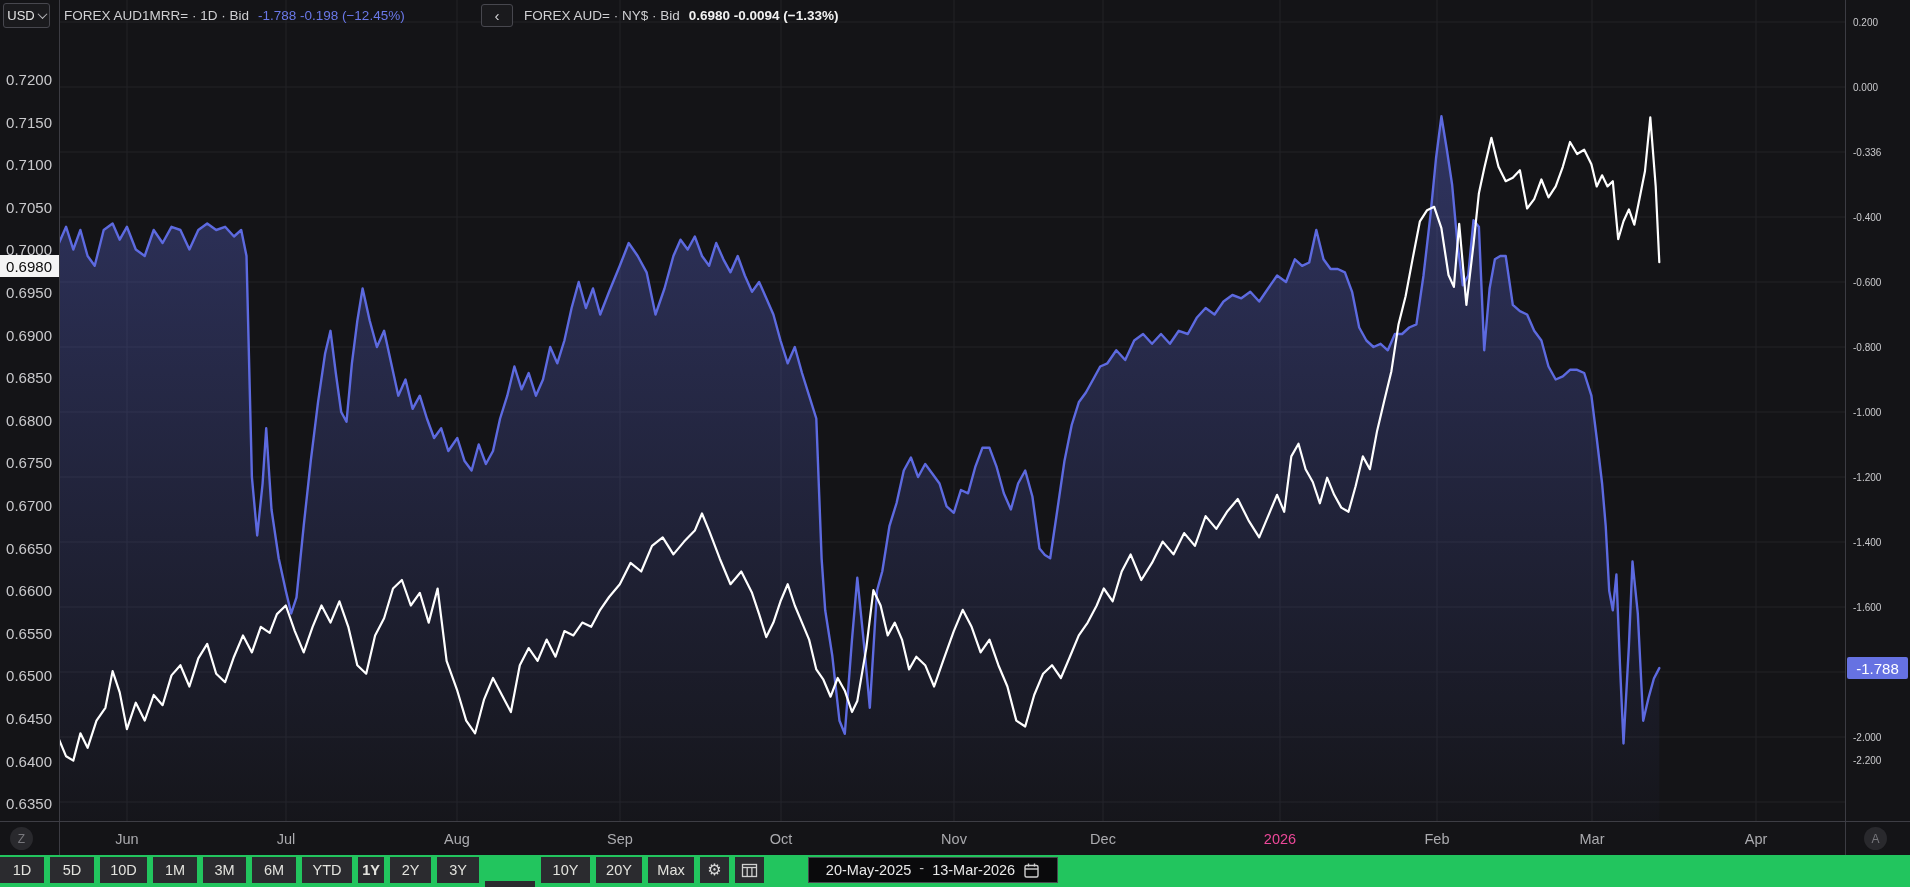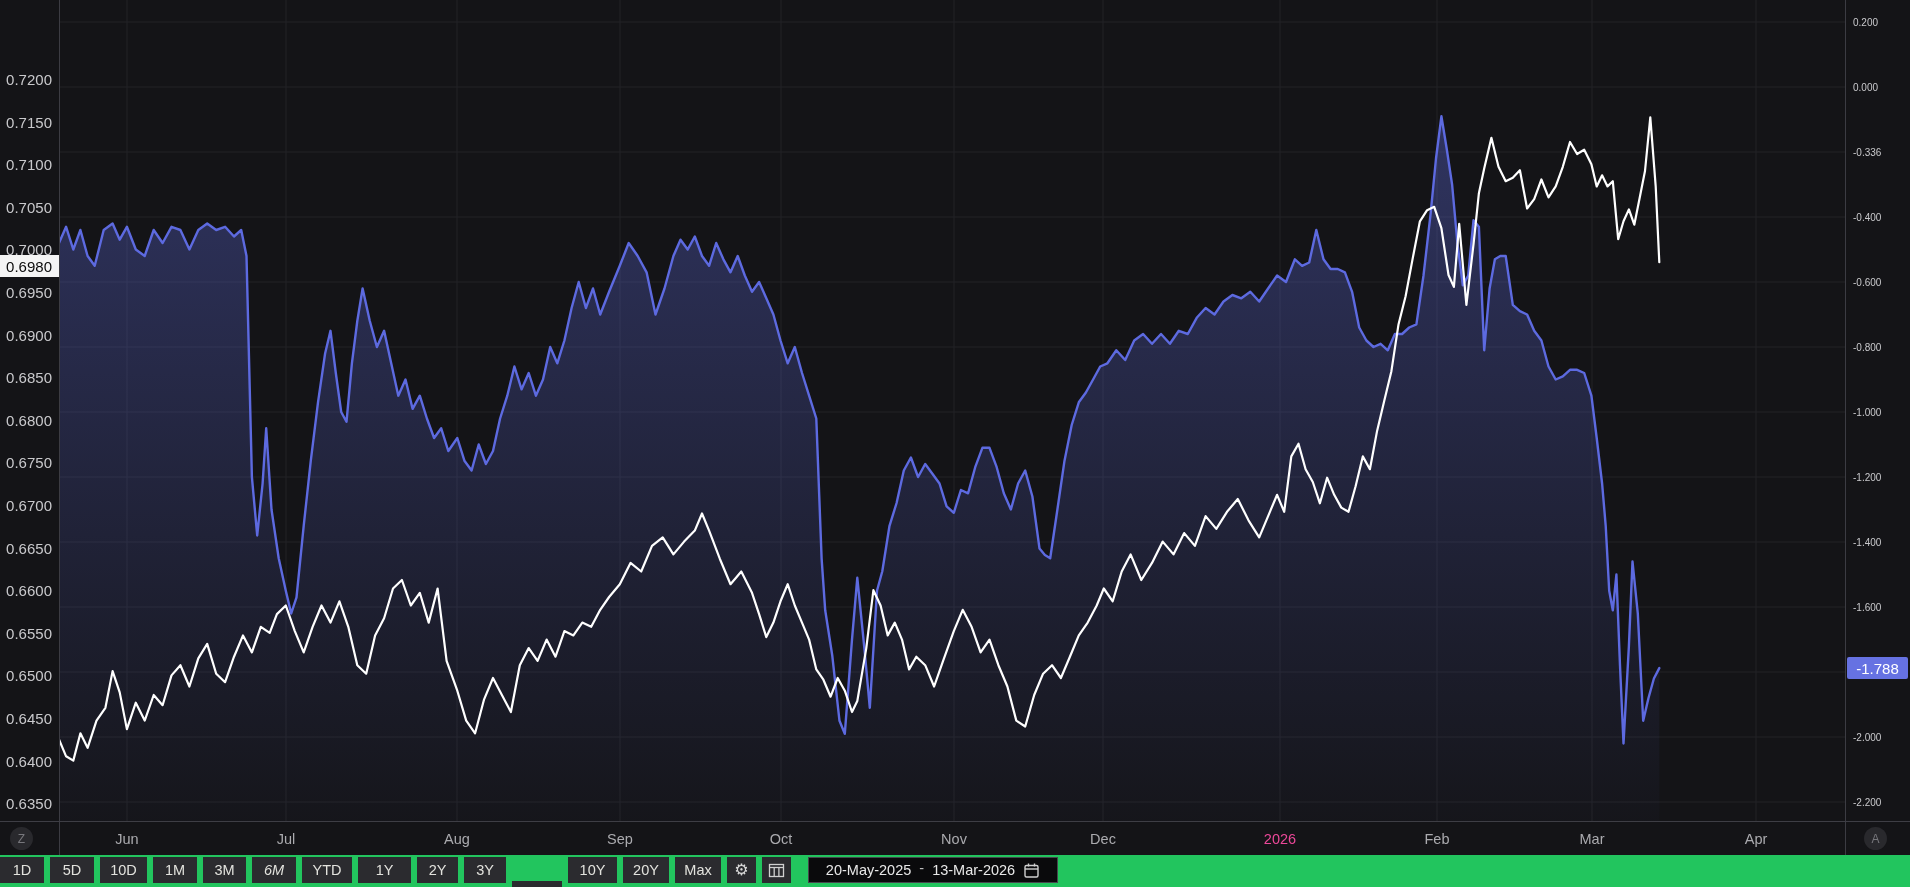--- a/index.html
+++ b/index.html
@@ -96,20 +96,37 @@
       </g>
     <path id="area-path" fill="url(#areaGrad)" stroke="none" d="M0.0 243.0 L7.1 226.8 L14.3 249.5 L21.4 230.0 L28.6 256.0 L35.7 265.8 L44.7 230.0 L53.6 223.5 L60.7 239.7 L67.9 226.8 L76.8 249.5 L85.7 256.0 L94.7 230.0 L103.6 243.0 L112.5 226.8 L121.4 230.0 L130.4 249.5 L139.3 230.0 L148.2 223.5 L157.2 230.0 L166.1 226.8 L175.0 236.5 L182.2 230.0 L187.5 256.0 L192.9 477.0 L198.2 535.5 L203.6 483.5 L207.2 428.3 L212.5 509.5 L219.7 558.3 L226.8 590.8 L232.2 613.5 L237.5 597.3 L244.7 525.8 L251.8 460.7 L259.0 402.3 L266.1 353.5 L271.5 330.8 L276.8 373.0 L282.2 412.0 L287.5 421.8 L292.9 363.3 L298.3 321.0 L303.6 288.5 L310.8 321.0 L317.9 347.0 L325.1 330.8 L332.2 363.3 L339.3 395.7 L346.5 379.5 L353.6 408.8 L360.8 395.7 L367.9 418.5 L375.1 438.0 L382.2 428.3 L389.3 451.0 L398.3 438.0 L405.4 460.7 L412.6 470.5 L419.7 444.5 L426.9 464.0 L434.0 451.0 L441.1 418.5 L448.3 395.7 L455.4 366.5 L462.6 389.3 L469.7 373.0 L476.9 395.7 L484.0 379.5 L491.2 347.0 L498.3 363.3 L505.4 340.5 L512.6 308.0 L519.7 282.0 L526.9 308.0 L534.0 288.5 L541.2 314.5 L550.1 291.8 L560.8 265.8 L569.7 243.0 L578.7 256.0 L587.6 272.3 L596.5 314.5 L605.5 288.5 L614.4 256.0 L621.5 239.7 L628.7 249.5 L635.8 236.5 L643.0 256.0 L650.1 265.8 L657.2 243.0 L664.4 259.3 L671.5 272.3 L678.7 256.0 L685.8 275.5 L693.0 291.8 L700.1 282.0 L707.3 298.3 L714.4 314.5 L721.5 340.5 L728.7 363.3 L735.8 347.0 L743.0 373.0 L750.1 395.7 L757.3 418.5 L762.6 558.3 L766.2 610.3 L773.3 655.8 L780.5 720.8 L785.8 733.8 L793.0 639.5 L798.3 577.8 L805.5 649.3 L810.8 707.8 L818.0 590.8 L823.3 571.3 L830.5 525.8 L837.6 503.0 L844.8 470.5 L851.9 457.5 L859.1 477.0 L866.2 464.0 L873.4 473.7 L880.5 483.5 L887.6 506.3 L894.8 512.8 L901.9 490.0 L909.1 493.3 L916.2 467.2 L923.4 447.8 L930.5 447.8 L937.7 467.2 L944.8 493.3 L951.9 509.5 L959.1 483.5 L966.2 470.5 L973.4 496.5 L980.5 548.5 L985.9 555.0 L991.2 558.3 L998.4 509.5 L1005.5 460.7 L1012.7 425.0 L1019.8 402.3 L1026.9 392.5 L1034.1 379.5 L1041.2 366.5 L1048.4 363.3 L1057.3 350.3 L1066.2 360.0 L1075.2 340.5 L1084.1 334.0 L1093.0 343.8 L1102.0 334.0 L1110.9 343.8 L1119.8 330.8 L1128.8 334.0 L1137.7 317.8 L1146.6 308.0 L1155.5 314.5 L1164.5 301.5 L1173.4 295.0 L1182.3 298.3 L1191.3 291.8 L1200.2 301.5 L1209.1 288.5 L1218.1 275.5 L1227.0 282.0 L1235.9 259.3 L1243.1 265.8 L1250.2 262.5 L1257.3 230.0 L1264.5 259.3 L1271.6 269.0 L1278.8 269.0 L1285.9 272.3 L1293.1 291.8 L1300.2 327.5 L1307.4 340.5 L1314.5 347.0 L1321.6 343.8 L1328.8 350.3 L1335.9 334.0 L1343.1 334.0 L1350.2 327.5 L1357.4 324.3 L1364.5 275.5 L1371.6 213.8 L1377.0 158.5 L1382.4 116.3 L1387.7 148.8 L1393.1 184.5 L1398.4 243.0 L1403.8 285.3 L1409.2 275.5 L1414.5 220.3 L1419.9 226.8 L1425.2 350.3 L1430.6 288.5 L1435.9 259.3 L1441.3 256.0 L1446.7 256.0 L1453.8 304.8 L1460.9 311.2 L1468.1 314.5 L1475.2 330.8 L1482.4 340.5 L1489.5 366.5 L1496.7 379.5 L1503.8 376.3 L1511.0 369.8 L1518.1 369.8 L1525.2 373.0 L1532.4 395.7 L1537.7 438.0 L1543.1 483.5 L1546.7 525.8 L1550.2 590.8 L1553.8 610.3 L1557.4 574.5 L1561.0 665.5 L1564.5 743.5 L1569.9 646.0 L1573.5 561.5 L1578.8 613.5 L1584.2 720.8 L1589.5 698.0 L1594.9 678.5 L1600.3 668.1 L1600.3 821 L0.0 821 Z"></path>
     <path id="blue-path" fill="none" stroke="#5d6ae0" stroke-width="2.4" stroke-linejoin="round" stroke-linecap="round" d="M0.0 243.0 L7.1 226.8 L14.3 249.5 L21.4 230.0 L28.6 256.0 L35.7 265.8 L44.7 230.0 L53.6 223.5 L60.7 239.7 L67.9 226.8 L76.8 249.5 L85.7 256.0 L94.7 230.0 L103.6 243.0 L112.5 226.8 L121.4 230.0 L130.4 249.5 L139.3 230.0 L148.2 223.5 L157.2 230.0 L166.1 226.8 L175.0 236.5 L182.2 230.0 L187.5 256.0 L192.9 477.0 L198.2 535.5 L203.6 483.5 L207.2 428.3 L212.5 509.5 L219.7 558.3 L226.8 590.8 L232.2 613.5 L237.5 597.3 L244.7 525.8 L251.8 460.7 L259.0 402.3 L266.1 353.5 L271.5 330.8 L276.8 373.0 L282.2 412.0 L287.5 421.8 L292.9 363.3 L298.3 321.0 L303.6 288.5 L310.8 321.0 L317.9 347.0 L325.1 330.8 L332.2 363.3 L339.3 395.7 L346.5 379.5 L353.6 408.8 L360.8 395.7 L367.9 418.5 L375.1 438.0 L382.2 428.3 L389.3 451.0 L398.3 438.0 L405.4 460.7 L412.6 470.5 L419.7 444.5 L426.9 464.0 L434.0 451.0 L441.1 418.5 L448.3 395.7 L455.4 366.5 L462.6 389.3 L469.7 373.0 L476.9 395.7 L484.0 379.5 L491.2 347.0 L498.3 363.3 L505.4 340.5 L512.6 308.0 L519.7 282.0 L526.9 308.0 L534.0 288.5 L541.2 314.5 L550.1 291.8 L560.8 265.8 L569.7 243.0 L578.7 256.0 L587.6 272.3 L596.5 314.5 L605.5 288.5 L614.4 256.0 L621.5 239.7 L628.7 249.5 L635.8 236.5 L643.0 256.0 L650.1 265.8 L657.2 243.0 L664.4 259.3 L671.5 272.3 L678.7 256.0 L685.8 275.5 L693.0 291.8 L700.1 282.0 L707.3 298.3 L714.4 314.5 L721.5 340.5 L728.7 363.3 L735.8 347.0 L743.0 373.0 L750.1 395.7 L757.3 418.5 L762.6 558.3 L766.2 610.3 L773.3 655.8 L780.5 720.8 L785.8 733.8 L793.0 639.5 L798.3 577.8 L805.5 649.3 L810.8 707.8 L818.0 590.8 L823.3 571.3 L830.5 525.8 L837.6 503.0 L844.8 470.5 L851.9 457.5 L859.1 477.0 L866.2 464.0 L873.4 473.7 L880.5 483.5 L887.6 506.3 L894.8 512.8 L901.9 490.0 L909.1 493.3 L916.2 467.2 L923.4 447.8 L930.5 447.8 L937.7 467.2 L944.8 493.3 L951.9 509.5 L959.1 483.5 L966.2 470.5 L973.4 496.5 L980.5 548.5 L985.9 555.0 L991.2 558.3 L998.4 509.5 L1005.5 460.7 L1012.7 425.0 L1019.8 402.3 L1026.9 392.5 L1034.1 379.5 L1041.2 366.5 L1048.4 363.3 L1057.3 350.3 L1066.2 360.0 L1075.2 340.5 L1084.1 334.0 L1093.0 343.8 L1102.0 334.0 L1110.9 343.8 L1119.8 330.8 L1128.8 334.0 L1137.7 317.8 L1146.6 308.0 L1155.5 314.5 L1164.5 301.5 L1173.4 295.0 L1182.3 298.3 L1191.3 291.8 L1200.2 301.5 L1209.1 288.5 L1218.1 275.5 L1227.0 282.0 L1235.9 259.3 L1243.1 265.8 L1250.2 262.5 L1257.3 230.0 L1264.5 259.3 L1271.6 269.0 L1278.8 269.0 L1285.9 272.3 L1293.1 291.8 L1300.2 327.5 L1307.4 340.5 L1314.5 347.0 L1321.6 343.8 L1328.8 350.3 L1335.9 334.0 L1343.1 334.0 L1350.2 327.5 L1357.4 324.3 L1364.5 275.5 L1371.6 213.8 L1377.0 158.5 L1382.4 116.3 L1387.7 148.8 L1393.1 184.5 L1398.4 243.0 L1403.8 285.3 L1409.2 275.5 L1414.5 220.3 L1419.9 226.8 L1425.2 350.3 L1430.6 288.5 L1435.9 259.3 L1441.3 256.0 L1446.7 256.0 L1453.8 304.8 L1460.9 311.2 L1468.1 314.5 L1475.2 330.8 L1482.4 340.5 L1489.5 366.5 L1496.7 379.5 L1503.8 376.3 L1511.0 369.8 L1518.1 369.8 L1525.2 373.0 L1532.4 395.7 L1537.7 438.0 L1543.1 483.5 L1546.7 525.8 L1550.2 590.8 L1553.8 610.3 L1557.4 574.5 L1561.0 665.5 L1564.5 743.5 L1569.9 646.0 L1573.5 561.5 L1578.8 613.5 L1584.2 720.8 L1589.5 698.0 L1594.9 678.5 L1600.3 668.1"></path>
     <path id="white-path" fill="none" stroke="#ffffff" stroke-width="2.2" stroke-linejoin="round" stroke-linecap="round" d="M0.0 739.3 L7.1 756.3 L14.3 760.6 L21.4 733.3 L28.6 747.8 L37.5 720.6 L46.4 707.8 L53.6 671.1 L60.7 692.4 L67.9 729.1 L76.8 702.7 L85.7 720.6 L94.7 695.0 L103.6 705.2 L112.5 675.4 L121.4 665.2 L130.4 686.5 L139.3 658.4 L148.2 643.9 L157.2 673.7 L166.1 682.2 L175.0 656.7 L184.0 635.4 L192.9 652.4 L201.8 626.8 L210.7 632.8 L217.9 614.1 L226.8 605.5 L235.8 631.1 L244.7 652.4 L253.6 626.8 L262.5 605.5 L271.5 622.6 L280.4 601.3 L289.3 626.8 L298.3 665.2 L307.2 673.7 L316.1 635.4 L325.1 618.3 L334.0 588.5 L342.9 580.0 L351.8 605.5 L360.8 592.8 L369.7 622.6 L378.6 588.5 L387.6 660.9 L398.3 690.7 L407.2 720.6 L416.1 733.3 L425.1 699.3 L434.0 678.0 L442.9 695.0 L451.9 712.0 L460.8 665.2 L469.7 648.1 L478.6 660.9 L487.6 639.6 L496.5 656.7 L505.4 631.1 L514.4 635.4 L523.3 622.6 L532.2 626.8 L541.2 609.8 L550.1 597.0 L560.8 584.2 L571.5 562.9 L582.2 571.5 L593.0 545.9 L603.7 537.4 L614.4 554.4 L625.1 541.6 L635.8 530.6 L643.0 513.5 L650.1 530.6 L660.8 558.7 L671.5 584.2 L682.3 571.5 L693.0 592.8 L700.1 614.1 L707.3 637.1 L714.4 622.6 L721.5 601.3 L728.7 584.2 L735.8 605.5 L743.0 622.6 L750.1 639.6 L757.3 669.4 L764.4 679.7 L771.6 696.7 L778.7 678.0 L785.8 690.7 L793.0 712.0 L798.3 701.0 L807.3 648.1 L814.4 590.2 L821.6 605.5 L828.7 635.4 L835.8 622.6 L843.0 639.6 L850.1 669.4 L857.3 656.7 L866.2 665.2 L875.1 686.5 L884.1 660.9 L894.8 631.1 L903.7 609.8 L912.6 626.8 L921.6 652.4 L930.5 639.6 L939.4 665.2 L948.4 686.5 L957.3 720.6 L966.2 726.5 L975.2 695.0 L984.1 673.7 L993.0 665.2 L1001.9 678.0 L1010.9 656.7 L1019.8 635.4 L1028.7 622.6 L1037.7 605.5 L1044.8 588.5 L1053.7 601.3 L1062.7 571.5 L1071.6 554.4 L1082.3 580.0 L1093.0 562.9 L1103.7 541.6 L1114.5 554.4 L1125.2 533.1 L1135.9 545.9 L1146.6 516.1 L1157.3 528.9 L1168.0 511.8 L1178.8 499.0 L1189.5 520.3 L1200.2 537.4 L1210.9 511.8 L1218.1 494.8 L1225.2 511.8 L1232.3 456.4 L1239.5 443.7 L1246.6 469.2 L1253.8 482.0 L1260.9 503.3 L1268.1 477.7 L1275.2 494.8 L1282.3 507.6 L1289.5 511.8 L1296.6 486.3 L1303.8 456.4 L1310.9 469.2 L1318.1 430.9 L1325.2 401.1 L1332.4 371.2 L1339.5 324.4 L1346.6 296.3 L1353.8 257.9 L1360.9 221.3 L1368.1 210.2 L1375.2 206.8 L1382.4 228.1 L1389.5 275.0 L1394.9 286.9 L1400.2 223.8 L1407.4 304.8 L1414.5 244.3 L1419.9 193.2 L1425.2 168.5 L1432.4 137.8 L1439.5 166.8 L1446.7 181.2 L1453.8 177.8 L1460.9 170.2 L1468.1 208.5 L1475.2 199.1 L1482.4 179.5 L1489.5 197.4 L1496.7 186.4 L1503.8 166.8 L1511.0 142.0 L1518.1 154.0 L1525.2 149.7 L1532.4 164.2 L1537.7 186.4 L1543.1 175.3 L1548.5 186.4 L1553.8 181.2 L1559.2 239.2 L1564.5 221.3 L1569.9 209.4 L1575.3 224.7 L1580.6 198.3 L1586.0 171.0 L1591.3 117.3 L1596.7 186.4 L1600.3 262.2"></path>
   </svg>
 
   <div class="vline" style="left:59px"></div>
   <div class="vline" style="left:1845px"></div>
   <div id="hsep"></div>
 
+  <div id="header">
+    <div class="ccy-box">
+      <span>USD</span>
+      <span class="chev"></span>
+    </div>
+    <div class="legend" id="legend1">
+      <span class="leg-name">FOREX AUD1MRR= · 1D · Bid</span>
+      <span class="leg-vals-blue">-1.788  -0.198 (−12.45%)</span>
+    </div>
+    <div class="collapse-btn">
+      <span>‹</span>
+    </div>
+    <div class="legend" id="legend2">
+      <span class="leg-name">FOREX AUD= · NY$ · Bid</span>
+      <span class="leg-vals-white">0.6980  -0.0094 (−1.33%)</span>
+    </div>
+  </div>
 
   <div id="left-axis">
     <div class="badge-white" id="white-badge" style="top: 255.44px;">0.6980</div>
   <div class="tick-left" style="top: 79px; margin-left: 24px;">0.7200</div>
       <div class="tick-left" style="top: 121.6px;">0.7150</div>
       <div class="tick-left" style="top: 164.2px;">0.7100</div>
       <div class="tick-left" style="top: 206.8px;">0.7050</div>
       <div class="tick-left" style="top: 249.4px;">0.7000</div>
       <div class="tick-left" style="top: 292px;">0.6950</div>
       <div class="tick-left" style="top: 334.6px;">0.6900</div>
@@ -132,21 +149,21 @@
       <div class="tick-right" style="top: 152px;">-0.336</div>
       <div class="tick-right" style="top: 217px; text-align: center;">-0.400</div>
       <div class="tick-right" style="top: 282px;">-0.600</div>
       <div class="tick-right" style="top: 347px;">-0.800</div>
       <div class="tick-right" style="top: 412px;">-1.000</div>
       <div class="tick-right" style="top: 477px;">-1.200</div>
       <div class="tick-right" style="top: 542px;">-1.400</div>
       <div class="tick-right" style="top: 607px;">-1.600</div>
       <div class="tick-right" style="top: 672px;">-1.800</div>
       <div class="tick-right" style="top: 737px;">-2.000</div>
-      <div class="tick-right" style="top: 802px;">-2.200</div>
+      <div class="tick-right" style="top: 760px;">-2.200</div>
     </div>
 
   <div id="time-axis">
     <div class="axis-circle" id="zoom-circle">Z</div>
     <div class="axis-circle" id="annotate-circle">A</div>
   <div class="month-label" style="left: 127px;">Jun</div>
       <div class="month-label" style="left: 286px;">Jul</div>
       <div class="month-label" style="left: 457px;">Aug</div>
       <div class="month-label" style="left: 620px;">Sep</div>
       <div class="month-label" style="left: 781px;">Oct</div>
@@ -158,23 +175,23 @@
       <div class="month-label" style="left: 1756px;">Apr</div>
     </div>
 
   <div id="toolbar">
     <div id="range-row">
         <div class="range-btn" style="width: 44px;">1D</div>
         <div class="range-btn" style="width: 44px;">5D</div>
         <div class="range-btn" style="width: 47px;">10D</div>
         <div class="range-btn" style="width: 44px;">1M</div>
         <div class="range-btn" style="width: 43px;">3M</div>
-        <div class="range-btn" style="width: 44px; font-style: italic;">6M</div>
+        <div class="range-btn" style="width: 44px;">6M</div>
         <div class="range-btn" style="width: 50px;">YTD</div>
-        <div class="range-btn" style="width: 53px;">1Y</div>
+        <div class="range-btn" style="width: 26px; font-weight: bold;">1Y</div>
         <div class="range-btn" style="width: 41px; text-align: center;">2Y</div>
         <div class="range-btn" style="width: 42px;">3Y</div>
         <div class="range-btn" style="width: 50px; margin-top: 24px;">5Y</div>
         <div class="range-btn" style="width: 49px;">10Y</div>
         <div class="range-btn" style="width: 46px;">20Y</div>
         <div class="range-btn" style="width: 46px;">Max</div>
         <div class="icon-btn">
           <span class="gear-glyph">⚙</span>
         </div>
         <div class="icon-btn">

